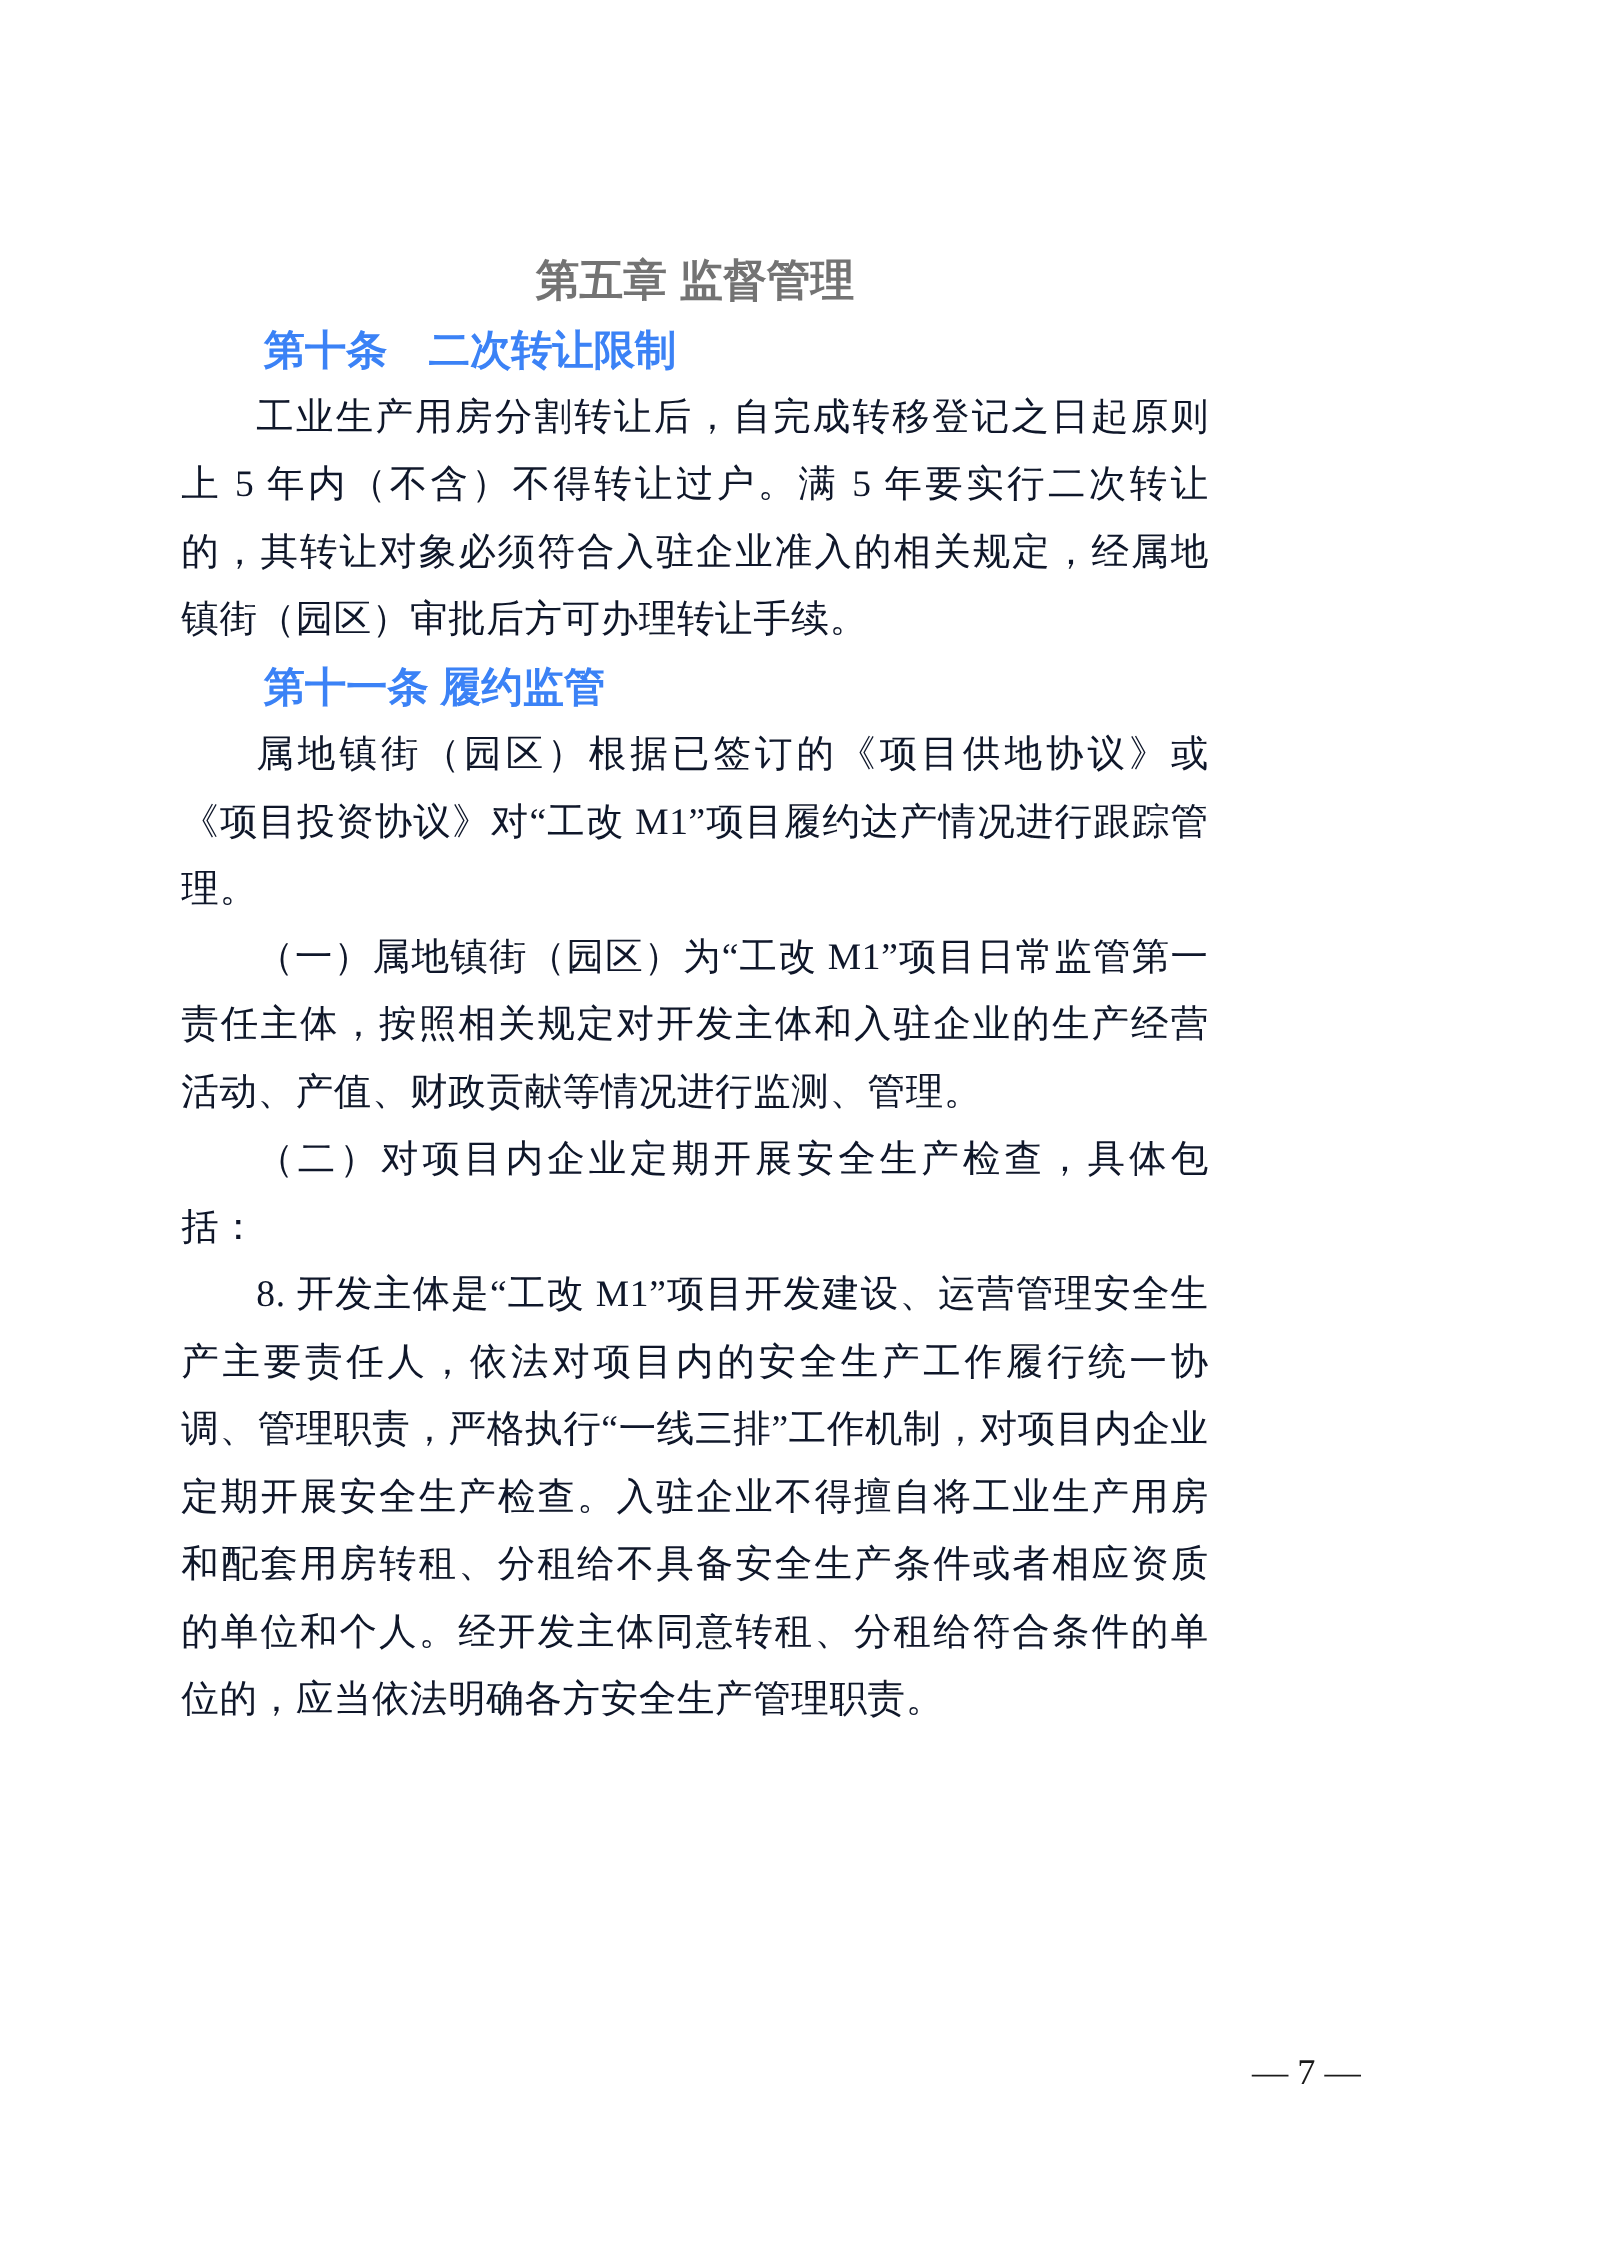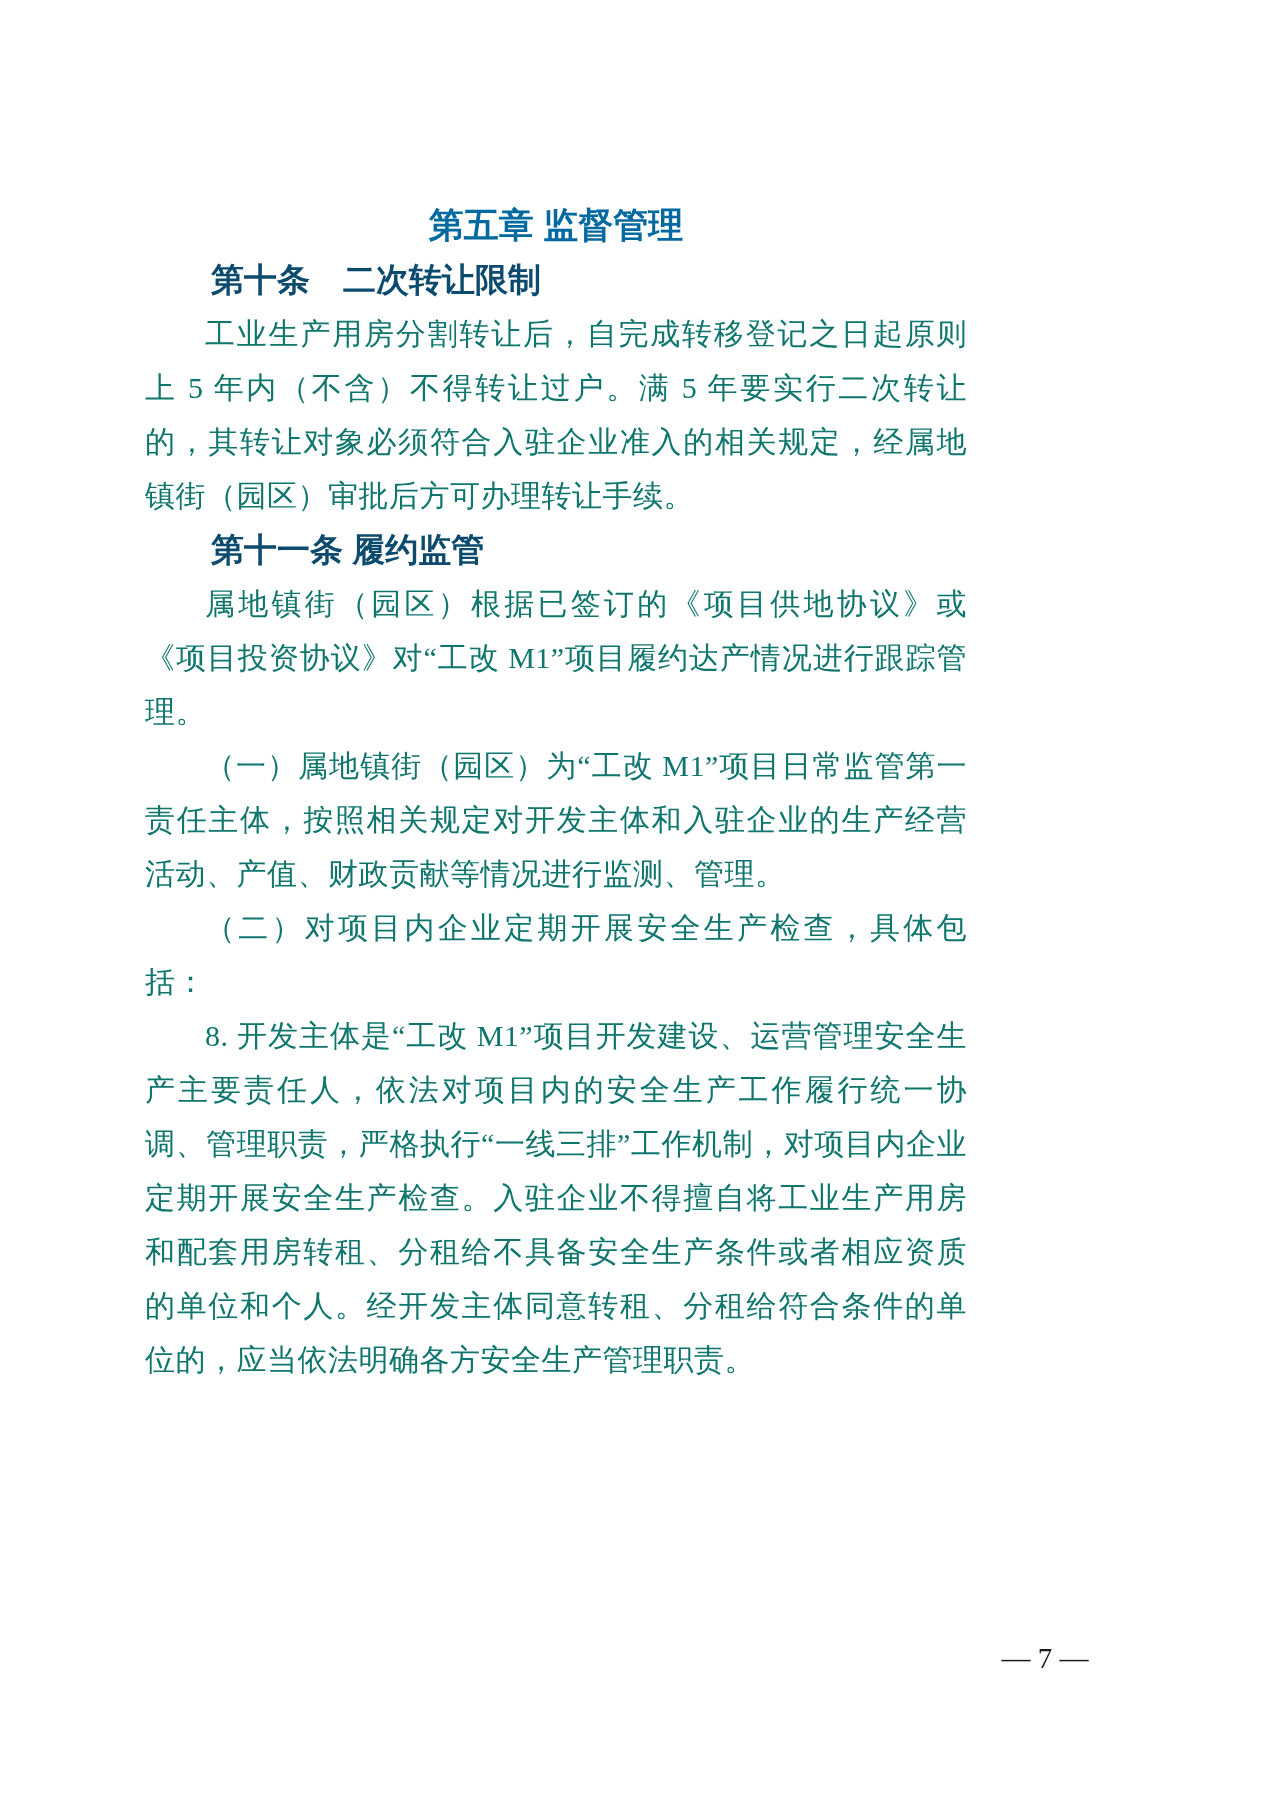--- a/index.html
+++ b/index.html
@@ -22,38 +22,38 @@
     top: 196px;
     width: 822px;
   }
   .chapter-title {
     margin: 0;
     text-align: center;
     font-family: "Liberation Sans", sans-serif;
     font-weight: bold;
     font-size: 35px;
     line-height: 57px;
-    color: #0369a1;
+    color: #737373;
   }
   .article-heading {
     margin: 0;
     font-family: "Liberation Sans", sans-serif;
     font-weight: bold;
     font-size: 33px;
     line-height: 54px;
     text-indent: 2em;
-    color: #0c4a6e;
+    color: #3b82f6;
   }
   .body-para {
     margin: 0;
     font-size: 30px;
     line-height: 54px;
     text-indent: 2em;
     text-align: justify;
-    color: #0f766e;
+    color: #0f172a;
     letter-spacing: 0.5px;
   }
   .page-number {
     position: absolute;
     left: 945px;
     top: 1638px;
     width: 200px;
     text-align: center;
     font-size: 29px;
     line-height: 40px;

